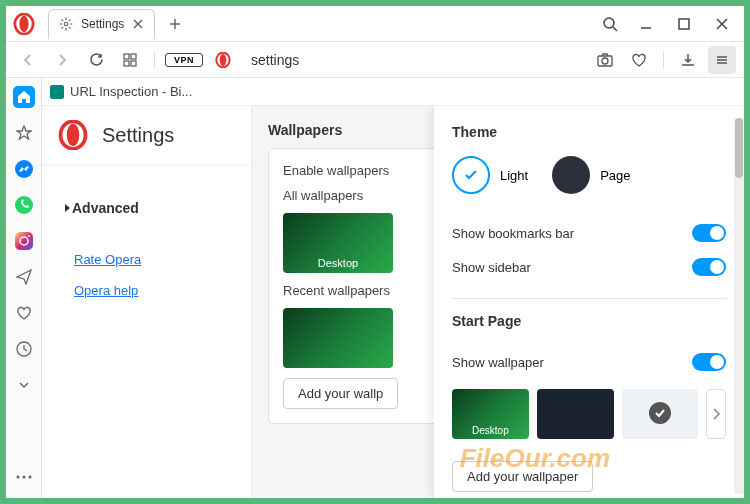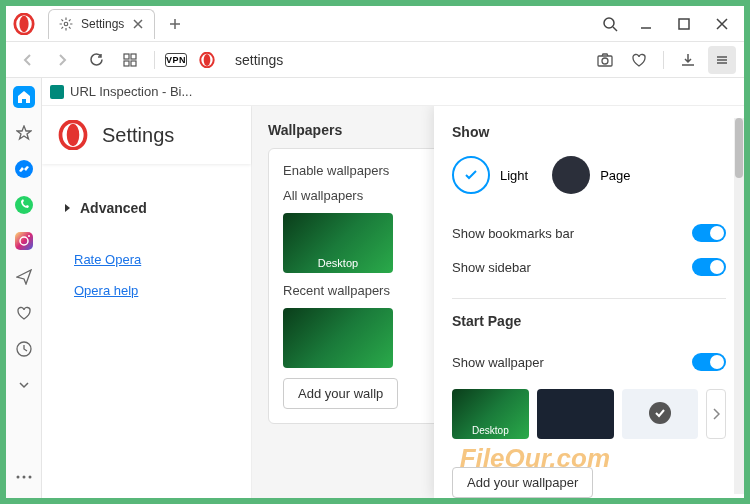--- a/index.html
+++ b/index.html
@@ -11,39 +11,39 @@
 .tab{height:30px;background:#fff;border:1px solid #ccc;border-bottom:none;border-radius:6px 6px 0 0;display:flex;align-items:center;padding:0 10px;gap:8px;font-size:12px;color:#333;margin-left:6px}
 .tab .gear{width:14px;height:14px}
 .tab .close{width:12px;height:12px;color:#666}
 .newtab{width:24px;height:24px;display:flex;align-items:center;justify-content:center;color:#666;margin-left:8px}
 .spacer{flex:1}
 .winbtns{display:flex;gap:2px;padding-right:4px}
 .winbtn{width:36px;height:36px;display:flex;align-items:center;justify-content:center;color:#444}
 .toolbar{height:36px;display:flex;align-items:center;padding:0 8px;gap:6px;border-bottom:1px solid #e5e5e5}
 .tbtn{width:28px;height:28px;display:flex;align-items:center;justify-content:center;color:#555;border-radius:4px}
 .tbtn.disabled{color:#bbb}
-.vpn-badge{border:1.5px solid #444;border-radius:3px;padding:1px 0;font-size:9px;font-weight:600;letter-spacing:0.5px}
+.vpn-badge{border:1.5px solid #444;border-radius:3px;padding:1px 8px;font-size:9px;font-weight:600;letter-spacing:0.5px}
 .divider{width:1px;height:18px;background:#ddd;margin:0 4px}
 .addr{flex:1;font-size:14px;color:#333;padding-left:8px}
 .main{flex:1;display:flex;overflow:hidden}
 .sidebar{width:36px;background:#fafafa;border-right:1px solid #e5e5e5;display:flex;flex-direction:column;align-items:center;padding-top:8px;gap:14px}
 .side-icon{width:22px;height:22px;display:flex;align-items:center;justify-content:center;color:#666;border-radius:4px}
 .side-icon.home{background:#0099ff;color:#fff;border-radius:5px}
 .bing{width:14px;height:14px;background:#00897b;border-radius:2px;display:inline-block}
 .content{flex:1;display:flex;flex-direction:column;overflow:hidden}
 .bookmark-bar{height:28px;display:flex;align-items:center;padding:0 8px;gap:6px;font-size:13px;color:#444;border-bottom:1px solid #eee}
 .settings-body{flex:1;display:flex;overflow:hidden;position:relative}
 .settings-left{width:210px;background:#fff;display:flex;flex-direction:column;border-right:1px solid #eee}
 .settings-header{height:58px;display:flex;align-items:center;gap:14px;padding:0 16px;box-shadow:0 1px 3px rgba(0,0,0,0.08)}
 .settings-header svg{width:30px;height:30px}
 .settings-header h1{font-size:20px;font-weight:400;color:#333}
 .settings-nav{padding:28px 16px;font-size:14px}
 .nav-item{padding:8px 4px;color:#333}
 .nav-item.bold{font-weight:600}
-.nav-item.advanced{font-weight:600;display:flex;align-items:center;gap:8px}
+.nav-item.advanced{font-weight:600;display:flex;align-items:center;gap:0}
 .nav-link{color:#1a73e8;text-decoration:underline;display:block;padding:8px 4px 8px 16px;font-size:13px}
 .settings-main{flex:1;background:#f5f5f5;padding:16px;overflow:hidden;position:relative}
 .section-title{font-size:14px;font-weight:600;color:#333;margin-bottom:10px}
 .card{background:#fff;border:1px solid #e0e0e0;border-radius:6px;padding:14px;margin-bottom:14px}
 .card-row{font-size:13px;color:#444;margin-bottom:10px}
 .wall-thumb{width:110px;height:60px;background:linear-gradient(135deg,#0a3d1a,#1a7a3a,#2aaa4a);border-radius:4px;position:relative;display:flex;align-items:flex-end;justify-content:center;color:#fff;font-size:11px;padding-bottom:4px;margin-bottom:10px}
 .btn{border:1px solid #ccc;background:#fff;padding:7px 14px;border-radius:4px;font-size:13px;color:#333;cursor:pointer}
 .panel{position:absolute;right:0;top:0;bottom:0;width:310px;background:#fff;box-shadow:-2px 0 12px rgba(0,0,0,0.1);padding:18px;overflow-y:auto}
 .panel h3{font-size:14px;font-weight:600;color:#333;margin-bottom:16px}
 .theme-row{display:flex;gap:24px;align-items:center;margin-bottom:22px}
@@ -55,21 +55,21 @@
 .toggle{width:34px;height:18px;background:#0099ff;border-radius:10px;position:relative}
 .toggle::after{content:"";position:absolute;width:14px;height:14px;background:#fff;border-radius:50%;top:2px;right:2px}
 .hr{border:none;border-top:1px solid #e5e5e5;margin:14px 0}
 .wall-row{display:flex;gap:8px;margin:10px 0;align-items:center}
 .wall-sm{width:78px;height:50px;border-radius:4px;position:relative;display:flex;align-items:flex-end;justify-content:center;color:#fff;font-size:10px;padding-bottom:3px}
 .wall-sm.green{background:linear-gradient(135deg,#0a3d1a,#1a7a3a,#2aaa4a)}
 .wall-sm.dark{background:#1a2332}
 .wall-sm.sel{background:#eef2f7;display:flex;align-items:center;justify-content:center}
 .wall-sm.sel .check{width:22px;height:22px;background:#555;border-radius:50%;display:flex;align-items:center;justify-content:center;color:#fff}
 .arrow-btn{width:20px;height:50px;display:flex;align-items:center;justify-content:center;color:#888;border:1px solid #ddd;border-radius:4px}
-.panel-btns{display:flex;gap:16px;margin:28px 0}
+.panel-btns{display:flex;gap:16px;margin:22px 0}
 .link{color:#1a73e8;text-decoration:underline;font-size:13px}
 .watermark{position:absolute;bottom:30px;right:140px;font-size:26px;font-weight:600;color:#f0a030;opacity:0.6;pointer-events:none;font-style:italic}
 .scrollbar-track{position:absolute;right:0;top:112px;bottom:4px;width:10px;background:#f0f0f0}
 .scrollbar-thumb{position:absolute;right:1px;top:0;width:8px;height:60px;background:#c0c0c0;border-radius:4px}
 </style>
 </head>
 <body>
 
 <div class="window">
 
@@ -284,21 +284,21 @@
             <div class="wall-thumb">
                 <span>Desktop</span>
               </div>
             <div class="card-row">Recent wallpapers</div>
             <div class="wall-thumb"></div>
             <button class="btn">Add your wallp</button>
           </div>
         </div>
 
         <div class="panel">
-          <h3>Show</h3>
+          <h3>Theme</h3>
           <div class="theme-row">
             <div class="theme-opt">
               <div class="theme-circle light">
                   <svg width="16" height="16" viewBox="0 0 16 16" fill="none" stroke="#0099ff" stroke-width="2">
                     <path d="M3 8l3 3 7-7"></path>
                   </svg>
                 </div>
               <span>Light</span>
             </div>
             <div class="theme-opt">

